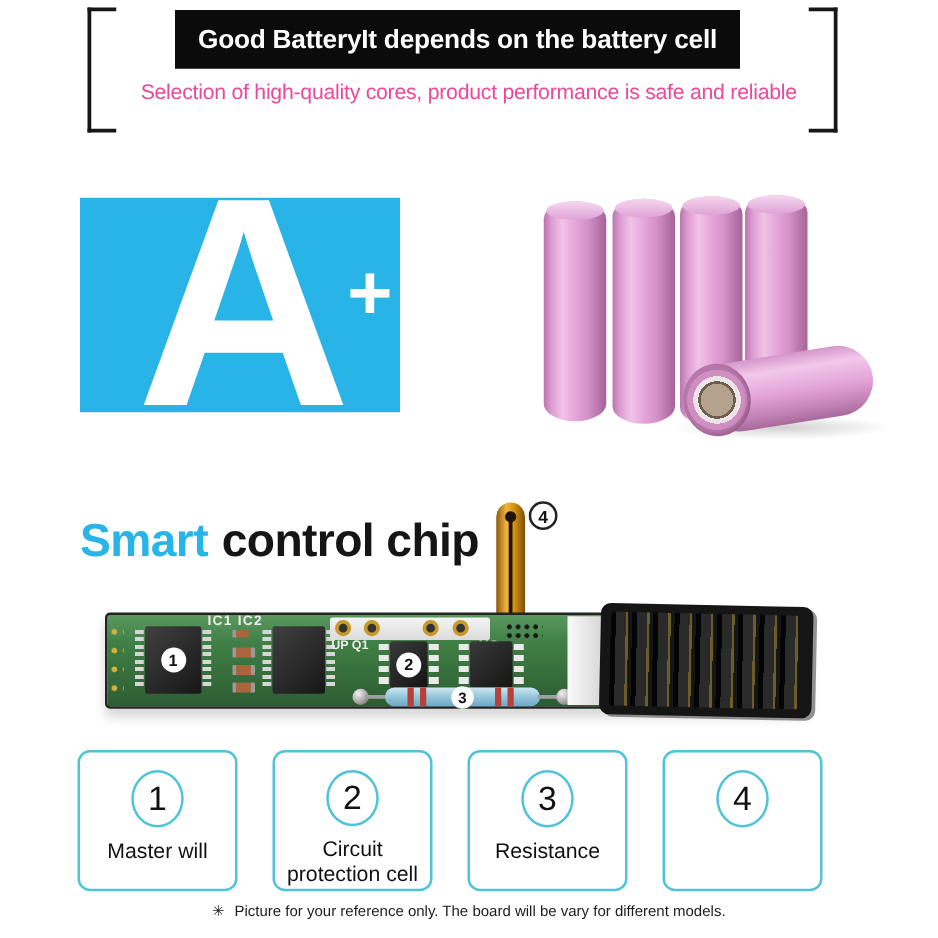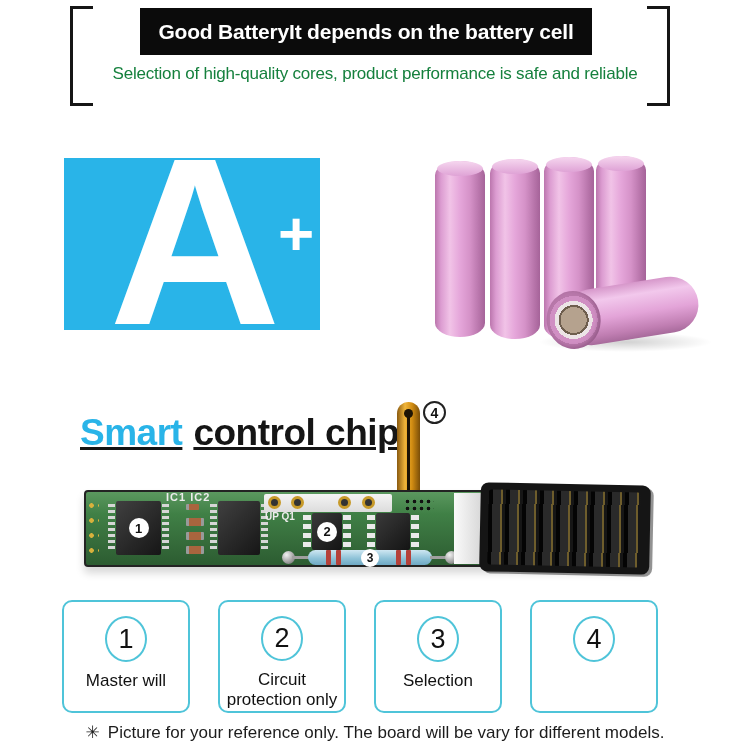--- a/index.html
+++ b/index.html
@@ -8,21 +8,21 @@
   .canvas { position:relative; width:750px; height:750px; background:#fff; overflow:hidden; }
 
   
   .bracket { position:absolute; top:6px; height:100px; width:23px; }
   .bracket-left  { left:70px;  border-left:3px solid #161616; border-top:3px solid #161616; border-bottom:3px solid #161616; }
   .bracket-right { left:647px; border-right:3px solid #161616; border-top:3px solid #161616; border-bottom:3px solid #161616; }
   .banner { position:absolute; left:140px; top:8px; width:452px; height:47px;
             background:var(--banner-bg); display:flex; align-items:center; justify-content:center; }
   .banner-text { color:#fff; font-weight:bold; font-size:21px; letter-spacing:-0.2px; white-space:nowrap; }
   .subtitle { position:absolute; left:60px; top:64px; width:630px; text-align:center;
-              color:#15803d; font-size:17px; letter-spacing:-0.2px; white-space:nowrap; }
+              color:#ec4899; font-size:17px; letter-spacing:-0.2px; white-space:nowrap; }
 
   
   .grade { position:absolute; left:64px; top:158px; width:256px; height:172px; }
   .grade-bg { fill:var(--accent-cyan); }
   .grade-letter { fill:#fff; font-family:"Liberation Sans", sans-serif; font-weight:bold; font-size:238px; text-anchor:middle; }
   .grade-plus   { fill:#fff; font-family:"Liberation Sans", sans-serif; font-weight:bold; font-size:62px; text-anchor:middle; }
 
   
   .batteries { position:absolute; left:430px; top:155px; width:280px; height:210px; z-index:1; }
   .cell { position:absolute; width:50px; border-radius:25px / 14px;
@@ -36,21 +36,21 @@
   .cell-shadow { position:absolute; left:538px; top:332px; width:175px; height:20px; z-index:1;
           background:radial-gradient(ellipse at center, rgba(0,0,0,0.18), transparent 70%); }
   .cell-lying { position:absolute; left:549px; top:283px; width:150px; height:58px; transform:rotate(-9deg); z-index:2; }
   .cell-lying-body { position:absolute; left:14px; top:1px; right:0; bottom:1px; border-radius:28px;
           background:linear-gradient(180deg,#d697ca 0%,#f2c8ec 22%,#e3a4d8 55%,#c07eb2 85%,#a76a9b 100%); }
   .cell-cap { position:absolute; left:-3px; top:0; width:54px; height:58px; border-radius:50%;
           background:radial-gradient(circle at 50% 50%, #b5a28e 0 13px, #6e5e4e 13px 15px, #ece4e6 15px 19px, #d08fc3 19px 24px, #b878aa 24px 100%);
           box-shadow: inset -2px -2px 4px rgba(90,40,80,0.35); }
 
   
-  .chip-heading { position:absolute; left:80px; top:412px; font-size:37px; font-weight:bold; letter-spacing:-0.5px; color:#151515;text-decoration:underline; }
+  .chip-heading { position:absolute; left:64px; top:412px; font-size:37px; font-weight:bold; letter-spacing:-0.5px; color:#151515; }
   .chip-heading .accent { color:var(--accent-cyan); margin-right:11px; }
 
   
   .probe { position:absolute; left:397px; top:402px; width:23px; height:93px; z-index:1;
            border-radius:12px 12px 3px 3px;
            background:linear-gradient(90deg,#8a5a10 0%,#f0b53a 35%,#d28d12 65%,#7a4e08 100%); }
   .probe::before { content:""; position:absolute; left:7px; top:7px; width:9px; height:9px; border-radius:50%; background:#1d1405; }
   .probe::after  { content:""; position:absolute; left:10px; top:14px; width:3px; bottom:0; background:#1d1405; }
   .callout { display:flex; align-items:center; justify-content:center; border-radius:50%; background:#fff; color:#111; }
   .callout-4 { position:absolute; left:423px; top:401px; width:23px; height:23px; border:2px solid #222;
@@ -118,21 +118,21 @@
 
   
   .legend { position:absolute; left:62px; top:600px; width:596px; height:113px; display:flex; gap:28px; }
   .legend-box { width:128px; height:113px; border:2px solid var(--legend-border); border-radius:10px; background:#fff;
          display:flex; flex-direction:column; align-items:center; }
   .legend-num { margin-top:14px; width:42px; height:46px; border:2px solid var(--legend-border); border-radius:50%;
          display:flex; align-items:center; justify-content:center; font-size:27px; color:#111; }
   .legend-label { margin-top:9px; font-size:17px; line-height:1.22; color:#111; text-align:center; padding:0 3px; }
 
   
-  .footnote { position:absolute; left:0; top:722px; width:750px; text-align:center; font-size:17px; color:#1c1c1c; }
+  .footnote { position:absolute; left:0; top:722px; width:750px; text-align:center; font-size:12px; color:#1c1c1c; }
   .fn-marker { margin-right:8px; }
 </style>
 </head>
 <body>
 
 <div class="canvas">
 
   <div class="bracket bracket-left"></div>
   <div class="bracket bracket-right"></div>
   <div class="banner">
@@ -210,25 +210,25 @@
     </div>
   </div>
 
   <div class="legend">
     <div class="legend-box">
       <div class="legend-num">1</div>
       <div class="legend-label">Master will</div>
     </div>
     <div class="legend-box">
       <div class="legend-num">2</div>
-      <div class="legend-label">Circuit protection only</div>
+      <div class="legend-label">Circuit protection cell</div>
     </div>
     <div class="legend-box">
       <div class="legend-num">3</div>
-      <div class="legend-label">Selection</div>
+      <div class="legend-label">Resistance</div>
     </div>
     <div class="legend-box">
       <div class="legend-num">4</div>
     </div>
   </div>
 
   <div class="footnote">
     <span class="fn-marker">✳</span><span class="fn-text">Picture for your reference only. The board will be vary for different models.</span>
   </div>
 

